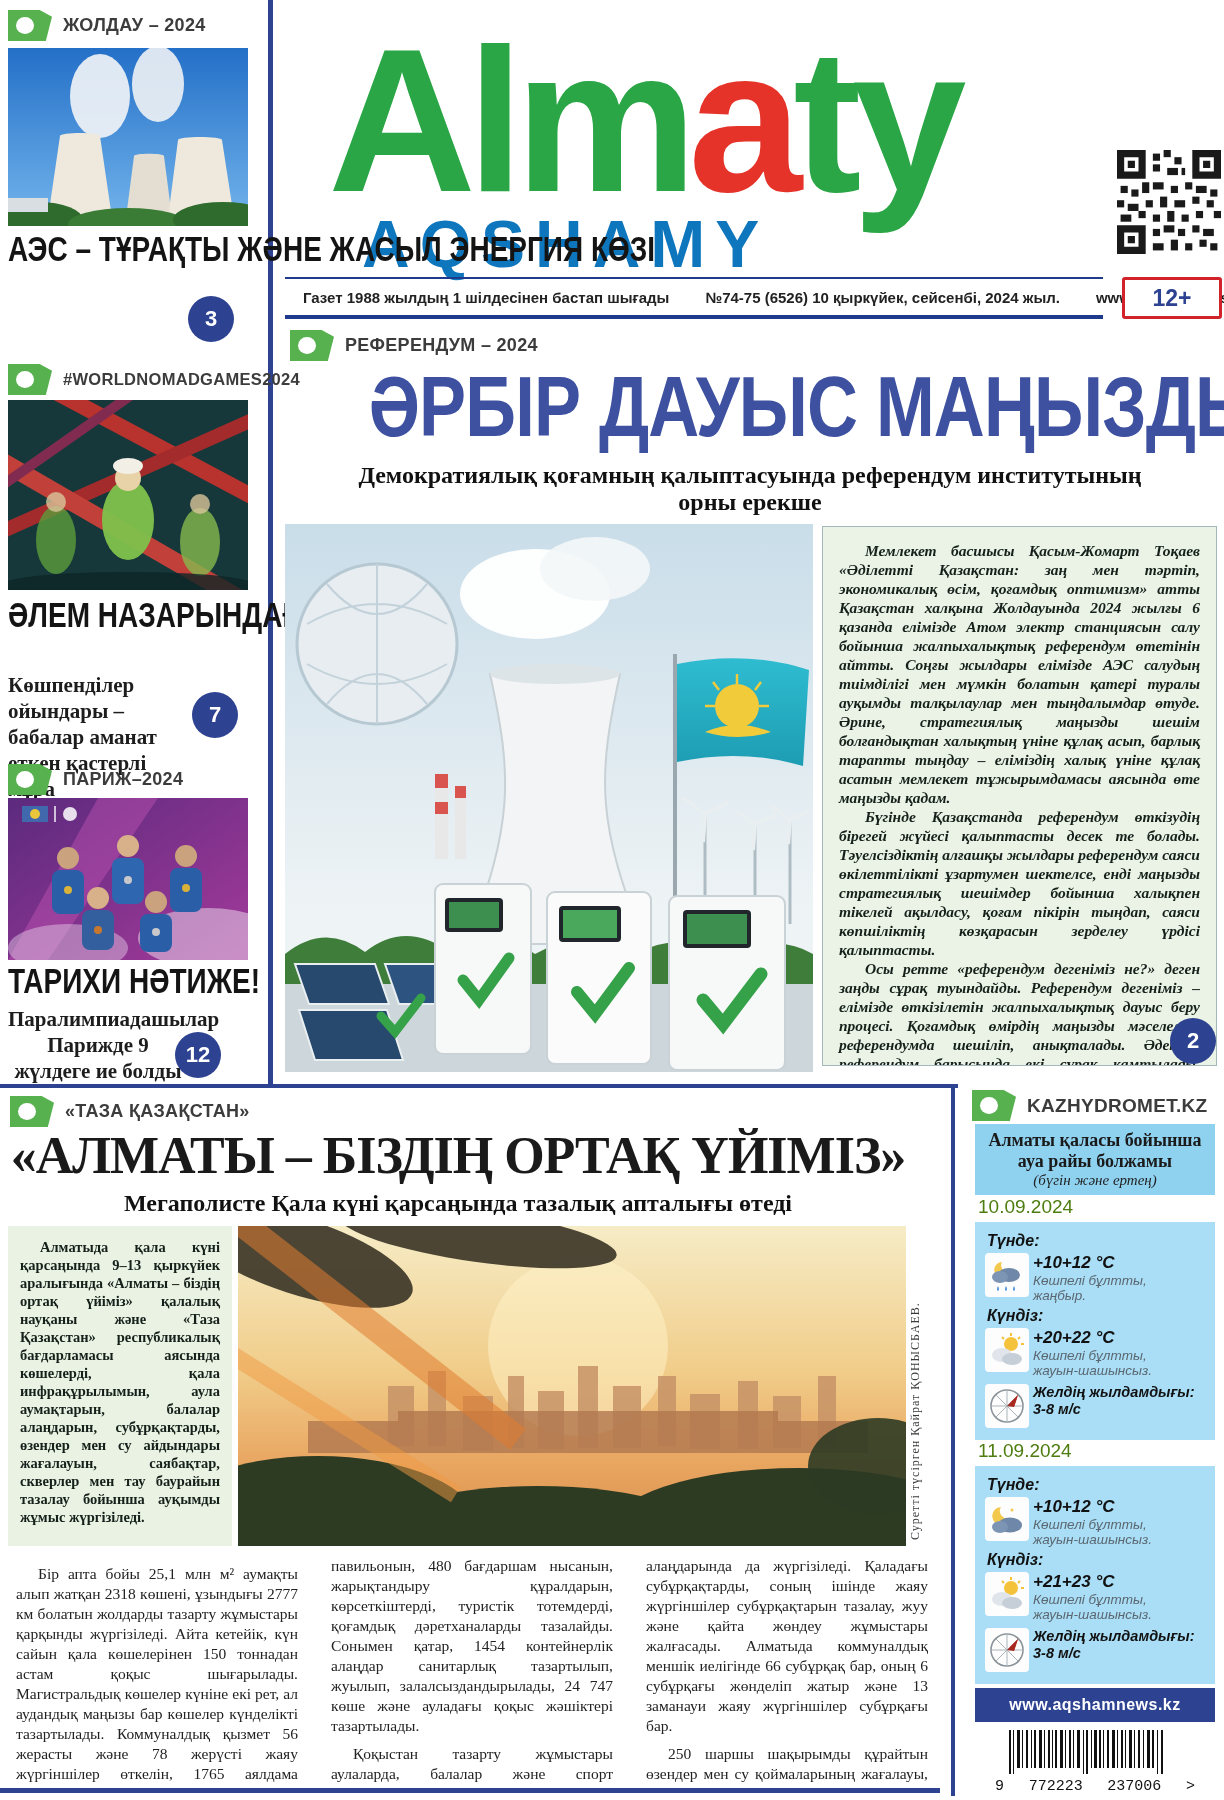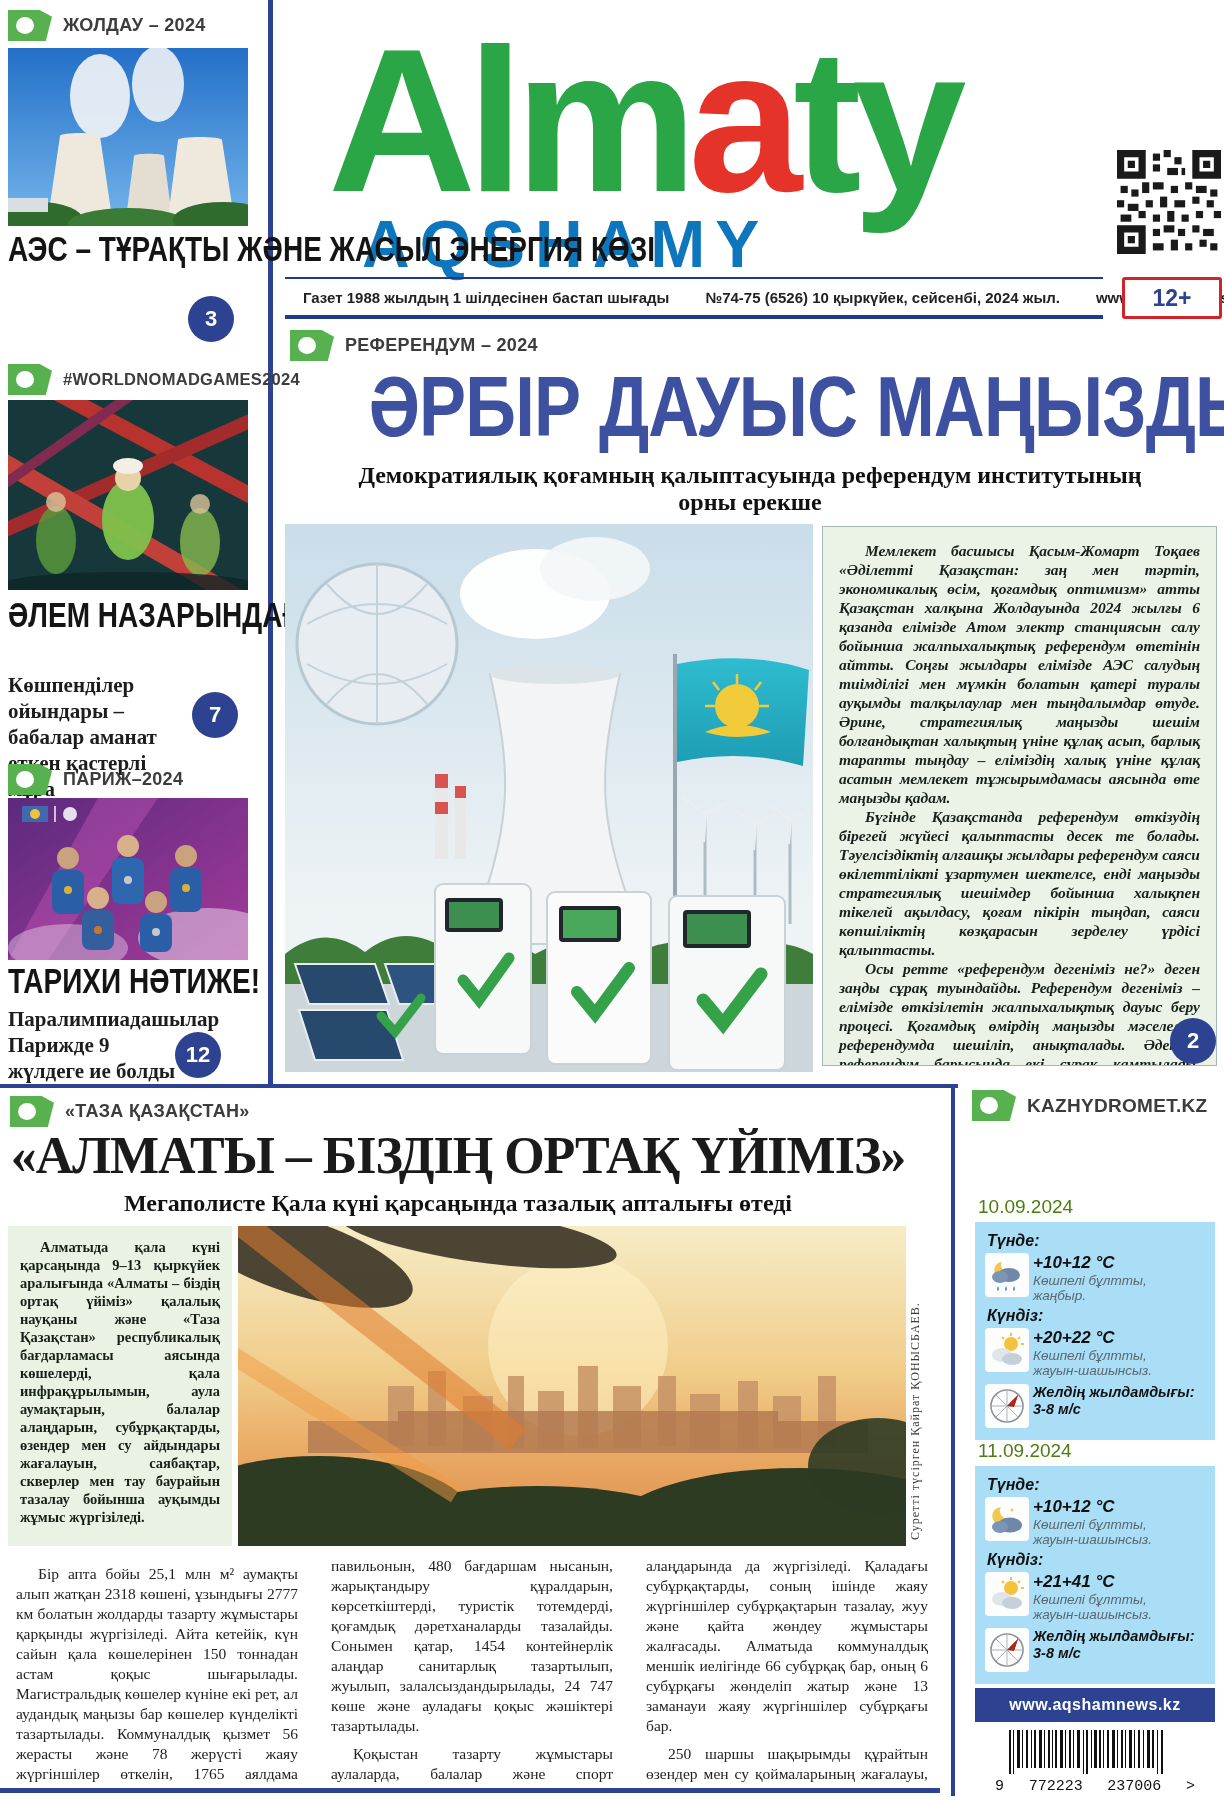--- a/index.html
+++ b/index.html
@@ -226,21 +226,21 @@
           <circle cx="90" cy="132" r="4" fill="#c8772e"></circle>
           <circle cx="148" cy="134" r="4" fill="#c8c8cc"></circle>
       </g>
       <rect x="14" y="8" width="26" height="16" fill="#3d6fb1" opacity=".9"></rect>
         <circle cx="27" cy="16" r="5" fill="#e8c53a"></circle>
       <rect x="46" y="8" width="2" height="16" fill="#fff" opacity=".7"></rect>
         <circle cx="62" cy="16" r="7" fill="#fff" opacity=".85"></circle>
     </svg>
   </div>
   <div class="abs cond" style="left:8px;top:964px;font-size:35px;line-height:34px;">ТАРИХИ НӘТИЖЕ!</div>
-  <div class="abs serif" style="left:8px;top:1006px;width:180px;font-weight:bold;font-size:21px;line-height:26px;color:#1d1d1d;">Паралимпиадашылар Парижде 9 жүлдеге ие болды</div>
+  <div class="abs serif" style="left:8px;top:1006px;width:180px;font-weight:bold;font-size:21px;line-height:26px;color:#1d1d1d;text-align:center;">Паралимпиадашылар Парижде 9 жүлдеге ие болды</div>
   <div class="abs page-circle" style="left:175px;top:1032px;">12</div>
 
   <div class="abs kicker" style="left:290px;top:330px;">
     <span class="kicker-icon"></span>
     <span>РЕФЕРЕНДУМ – 2024</span>
   </div>
   <div class="abs main-head" style="left:285px;top:360px;width:930px;">ӘРБІР ДАУЫС МАҢЫЗДЫ!</div>
   <div class="abs deck" style="left:335px;top:462px;width:830px;font-size:24px;line-height:27px;">Демократиялық қоғамның қалыптасуында референдум институтының орны ерекше</div>
 
   <div class="abs photo" style="left:285px;top:524px;width:528px;height:548px;">
@@ -387,20 +387,25 @@
     <p>Бір апта бойы 25,1 млн м² аумақты алып жатқан 2318 көшені, ұзындығы 2777 км болатын жолдарды тазарту жұмыстары қарқынды жүргізіледі. Айта кетейік, күн сайын қала көшелерінен 150 тоннадан астам қоқыс шығарылады. Магистральдық көшелер күніне екі рет, ал аудандық маңызы бар көшелер күнделікті тазартылады. Коммуналдық қызмет 56 жерасты және 78 жерүсті жаяу жүргіншілер өткелін, 1765 аялдама павильонын, 480 бағдаршам нысанын, жарықтандыру құралдарын, көрсеткіштерді, туристік тотемдерді, қоғамдық дәретханаларды тазалайды. Сонымен қатар, 1454 контейнерлік алаңдар санитарлық тазартылып, жуылып, залалсыздандырылады, 24 747 көше және ауладағы қоқыс жәшіктері тазартылады.</p>
     <p>Қоқыстан тазарту жұмыстары аулаларда, балалар және спорт алаңдарында да жүргізіледі. Қаладағы субұрқақтарды, соның ішінде жаяу жүргіншілер субұрқақтарын тазалау, жуу және қайта жөндеу жұмыстары жалғасады. Алматыда коммуналдық меншік иелігінде 66 субұрқақ бар, оның 6 субұрқағы жөнделіп жатыр және 13 заманауи жаяу жүргіншілер субұрқағы бар.</p>
     <p>250 шаршы шақырымды құрайтын өзендер мен су қоймаларының жағалауы, саябақтар, скверлер мен тау бөктерлері де ретке келтіріледі. Апаттық жағдайдағы ағаштардың бұтақтарын санитарлық мақсатта кесу мен кесіп алып тастау жұмыстары жалғасады.</p>
 
   </div>
 
   <div class="abs kicker" style="left:972px;top:1090px;font-size:19px;">
     <span class="kicker-icon"></span>
     <span>KAZHYDROMET.KZ</span>
   </div>
+  <div class="abs w-titlebox" style="left:975px;top:1124px;width:232px;">
+    <div class="w-title">Алматы қаласы бойынша</div>
+    <div class="w-title">ауа райы болжамы</div>
+    <div class="w-sub">(бүгін және ертең)</div>
+  </div>
 
   <div class="abs w-date" style="left:978px;top:1196px;">10.09.2024</div>
   <div class="abs w-box" style="left:975px;top:1222px;width:220px;">
     <div class="w-label">Түнде:</div>
     <div class="w-row">
       <span class="w-ic">
         <svg width="38" height="38" viewBox="0 0 38 38">
           <path d="M14,6 a8,8 0 1,0 8,10 a7,7 0 0,1 -8,-10z" fill="#f2c94c"></path>
           <ellipse cx="21" cy="19" rx="11" ry="7" fill="#6f87a8"></ellipse>
             <ellipse cx="12" cy="21" rx="8" ry="6" fill="#7d95b5"></ellipse>
@@ -483,21 +488,21 @@
               <line x1="23" y1="2" x2="23" y2="5"></line>
               <line x1="32" y1="6" x2="30" y2="8"></line>
               <line x1="36" y1="13" x2="33" y2="13"></line>
               <line x1="14" y1="6" x2="16" y2="8"></line>
             </g>
           <ellipse cx="14" cy="24" rx="10" ry="7" fill="#dfe5ea"></ellipse>
             <ellipse cx="24" cy="28" rx="10" ry="6" fill="#c6cfd8"></ellipse>
         </svg>
       </span>
       <div>
-        <div class="w-temp">+21+41 °С</div>
+        <div class="w-temp">+21+23 °С</div>
         <div class="w-desc" style="width:130px;">Көшпелі бұлтты, жауын-шашынсыз.</div>
       </div>
     </div>
     <div class="w-row" style="margin-top:6px;">
       <span class="w-ic">
         <svg width="38" height="38" viewBox="0 0 38 38">
           <circle cx="19" cy="19" r="16" fill="none" stroke="#8a9399" stroke-width="1.6"></circle>
           <g stroke="#aab3b8" stroke-width="1">
               <line x1="19" y1="3" x2="19" y2="35"></line>
               <line x1="3" y1="19" x2="35" y2="19"></line>

